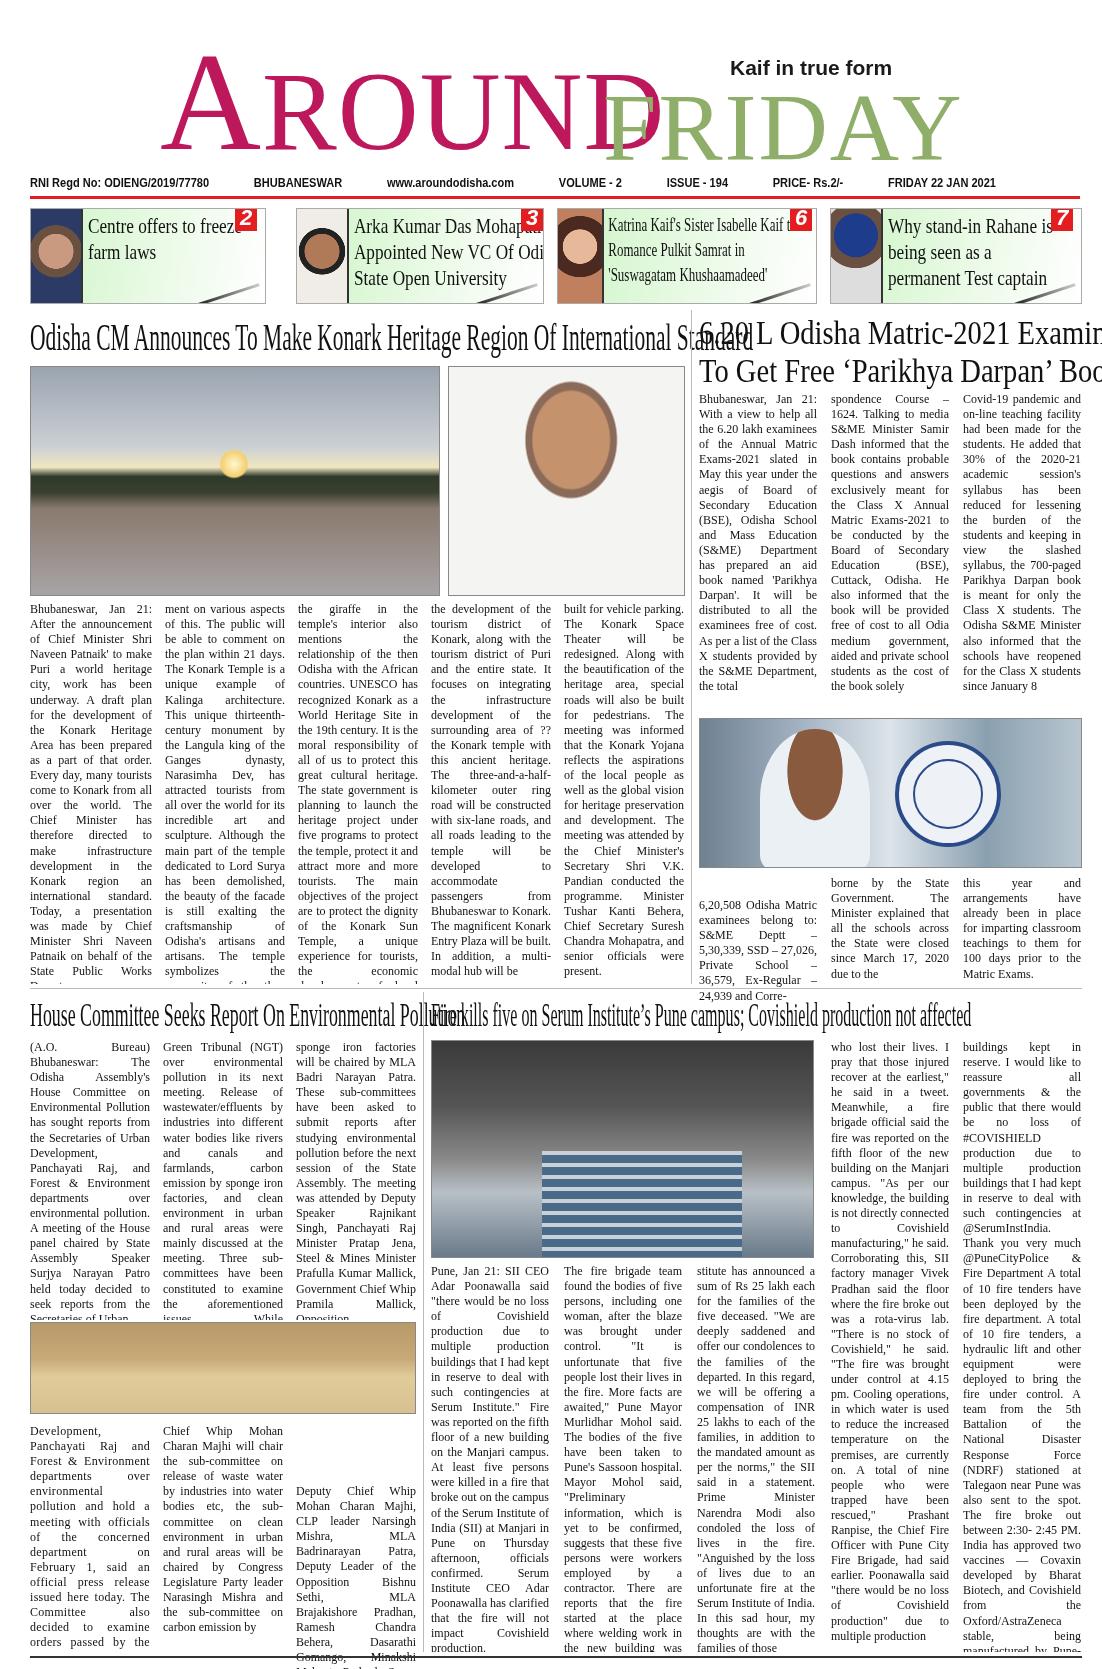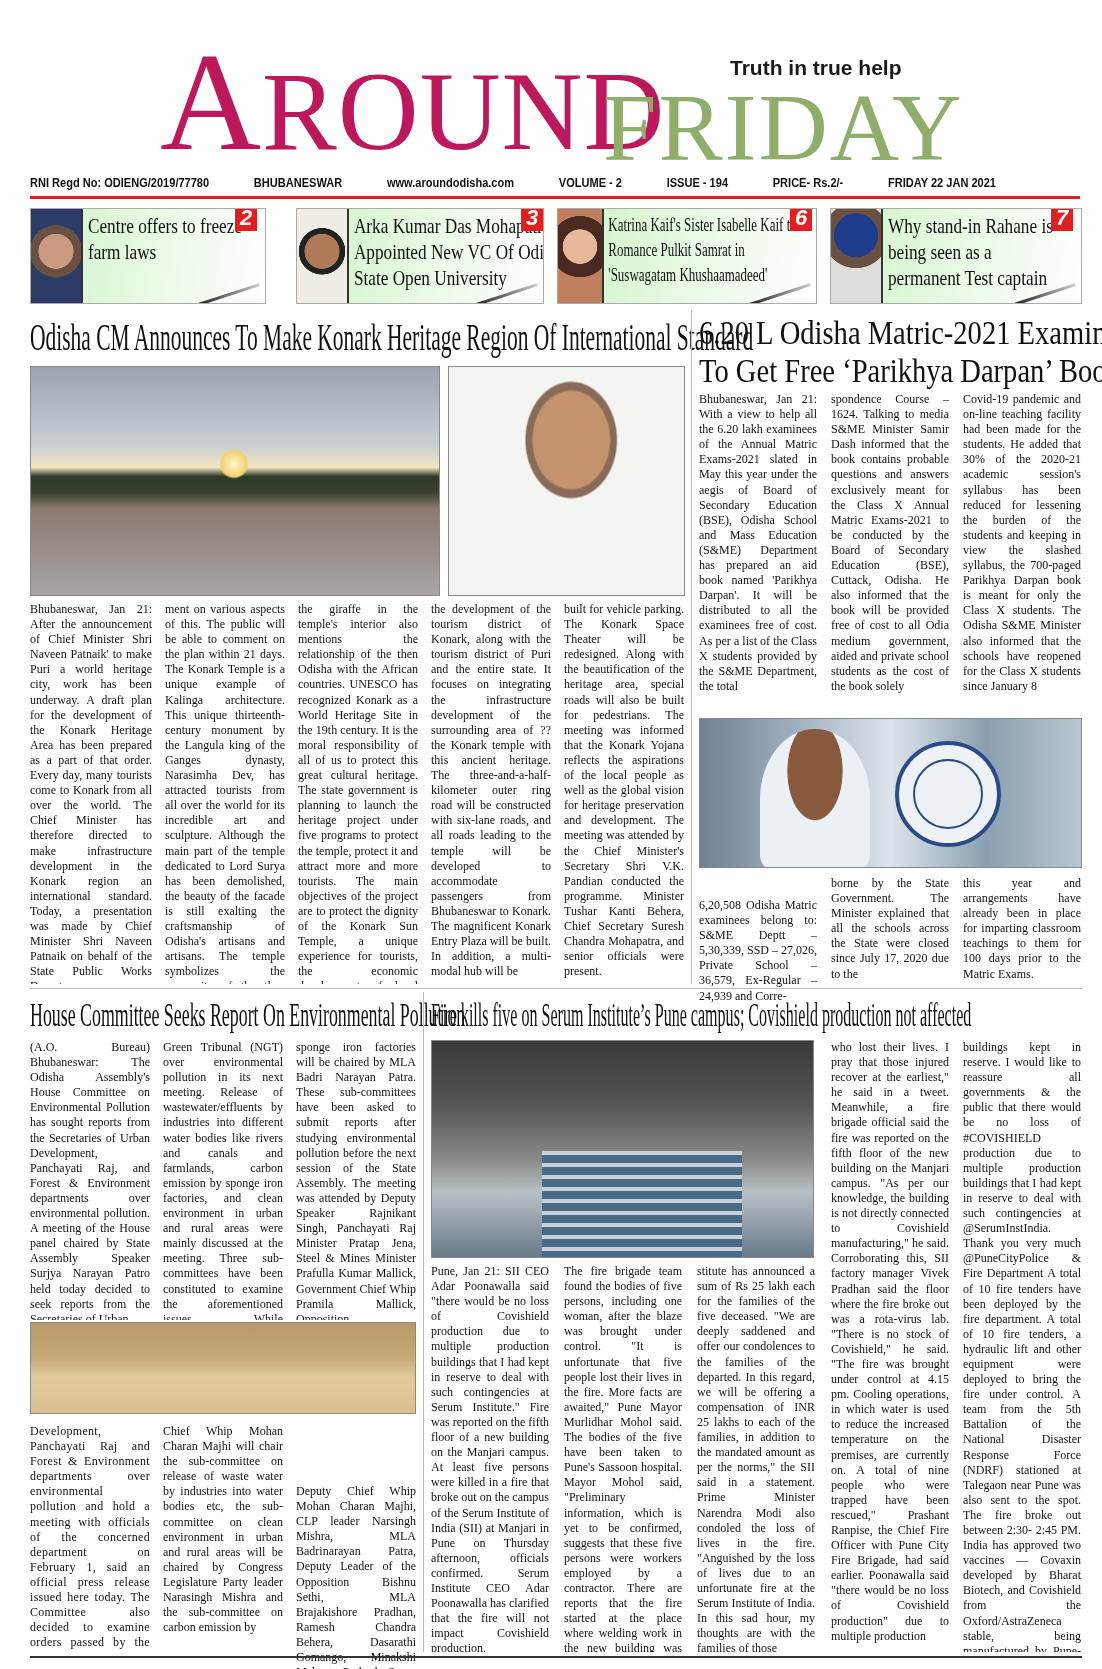--- a/index.html
+++ b/index.html
@@ -20,21 +20,21 @@
 .col{position:absolute;font-family:"Liberation Serif",serif;font-size:12px;line-height:15.1px;text-align:justify;hyphens:auto;overflow:hidden}
 .img{position:absolute;border:1px solid #888;overflow:hidden}
 .vline{position:absolute;width:1px;background:#bbb}
 .hline{position:absolute;height:1px;background:#bbb}
 </style>
 </head>
 <body>
 
 <div class="abs masthead-a"><span class="big">A</span><span>ROUND</span></div>
 <div class="abs masthead-o">FRIDAY</div>
-<div class="abs tagline">Truth in true help</div>
+<div class="abs tagline">Kaif in true form</div>
 
 <div class="abs infobar">
   <span>RNI Regd No: ODIENG/2019/77780</span>
   <span>BHUBANESWAR</span>
   <span>www.aroundodisha.com</span>
   <span>VOLUME - 2</span>
   <span>ISSUE - 194</span>
   <span>PRICE-  Rs.2/-</span>
   <span>FRIDAY  22  JAN  2021</span>
 </div>
@@ -101,21 +101,21 @@
 <div class="col" style="left:699px;top:392px;width:118px;height:326px">Bhubaneswar, Jan 21: With a view to help all the 6.20 lakh examinees of the Annual Matric Exams-2021 slated in May this year under the aegis of Board of Secondary Education (BSE), Odisha School and Mass Education (S&amp;ME) Department has prepared an aid book named 'Parikhya Darpan'. It will be distributed to all the examinees free of cost. As per a list of the Class X students provided by the S&amp;ME Department, the total</div>
 <div class="col" style="left:831px;top:392px;width:118px;height:326px">spondence Course – 1624. Talking to media S&amp;ME Minister Samir Dash informed that the book contains probable questions and answers exclusively meant for the Class X Annual Matric Exams-2021 to be conducted by the Board of Secondary Education (BSE), Cuttack, Odisha. He also informed that the book will be provided free of cost to all Odia medium government, aided and private school students as the cost of the book solely</div>
 <div class="col" style="left:963px;top:392px;width:118px;height:326px">Covid-19 pandemic and on-line teaching facility had been made for the students. He added that 30% of the 2020-21 academic session's syllabus has been reduced for lessening the burden of the students and keeping in view the slashed syllabus, the 700-paged Parikhya Darpan book is meant for only the Class X students. The Odisha S&amp;ME Minister also informed that the schools have reopened for the Class X students since January 8</div>
 <div class="img" style="left:699px;top:718px;width:383px;height:150px;background:linear-gradient(90deg,#6f8090 0%,#a0b0c0 25%,#dde4ea 50%,#8aa0b0 75%,#b8c6d0 100%)">
   <div style="position:absolute;left:60px;top:10px;width:110px;height:140px;border-radius:50% 50% 10% 10%;background:radial-gradient(ellipse at 50% 30%,#8a5a3e 0 35%,#eaf0f4 36%)"></div>
   <div style="position:absolute;left:195px;top:22px;width:106px;height:106px;border-radius:50%;border:4px solid #2a4a8a;background:#eef2f6">
     <div style="position:absolute;inset:14px;border-radius:50%;border:2px solid #2a4a8a"></div>
   </div>
 </div>
 <div class="col" style="left:699px;top:898px;width:118px;height:108px">6,20,508 Odisha Matric examinees belong to: S&amp;ME Deptt – 5,30,339, SSD – 27,026, Private School – 36,579, Ex-Regular – 24,939 and Corre-</div>
-<div class="col" style="left:831px;top:876px;width:118px;height:108px">borne by the State Government. The Minister explained that all the schools across the State were closed since July 17, 2020 due to the</div>
+<div class="col" style="left:831px;top:876px;width:118px;height:108px">borne by the State Government. The Minister explained that all the schools across the State were closed since March 17, 2020 due to the</div>
 <div class="col" style="left:963px;top:876px;width:118px;height:108px">this year and arrangements have already been in place for imparting classroom teachings to them for 100 days prior to the Matric Exams.</div>
 
 <div class="hline" style="left:30px;top:988px;width:1052px"></div>
 
 <div class="abs headline" style="left:30px;top:996px;font-size:34px;transform:scaleX(.525)">House Committee Seeks Report On Environmental Pollution</div>
 <div class="col" style="left:30px;top:1040px;width:120px;height:280px">(A.O. Bureau) Bhubaneswar: The Odisha Assembly's House Committee on Environmental Pollution has sought reports from the Secretaries of Urban Development, Panchayati Raj, and Forest &amp; Environment departments over environmental pollution. A meeting of the House panel chaired by State Assembly Speaker Surjya Narayan Patro held today decided to seek reports from the Secretaries of Urban</div>
 <div class="col" style="left:163px;top:1040px;width:120px;height:280px">Green Tribunal (NGT) over environmental pollution in its next meeting. Release of wastewater/effluents by industries into different water bodies like rivers and canals and farmlands, carbon emission by sponge iron factories, and clean environment in urban and rural areas were mainly discussed at the meeting. Three sub-committees have been constituted to examine the aforementioned issues. While Opposition</div>
 <div class="col" style="left:296px;top:1040px;width:120px;height:280px">sponge iron factories will be chaired by MLA Badri Narayan Patra. These sub-committees have been asked to submit reports after studying environmental pollution before the next session of the State Assembly. The meeting was attended by Deputy Speaker Rajnikant Singh, Panchayati Raj Minister Pratap Jena, Steel &amp; Mines Minister Prafulla Kumar Mallick, Government Chief Whip Pramila Mallick, Opposition</div>
 <div class="img" style="left:30px;top:1322px;width:386px;height:92px;background:linear-gradient(180deg,#b89a6a 0%,#c8aa78 40%,#e0cc9a 60%,#d8c090 100%)"></div>
 <div class="col" style="left:30px;top:1424px;width:120px;height:225px;letter-spacing:.3px">Development, Panchayati Raj and Forest &amp; Environment departments over environmental pollution and hold a meeting with officials of the concerned department on February 1, said an official press release issued here today. The Committee also decided to examine orders passed by the National</div>

